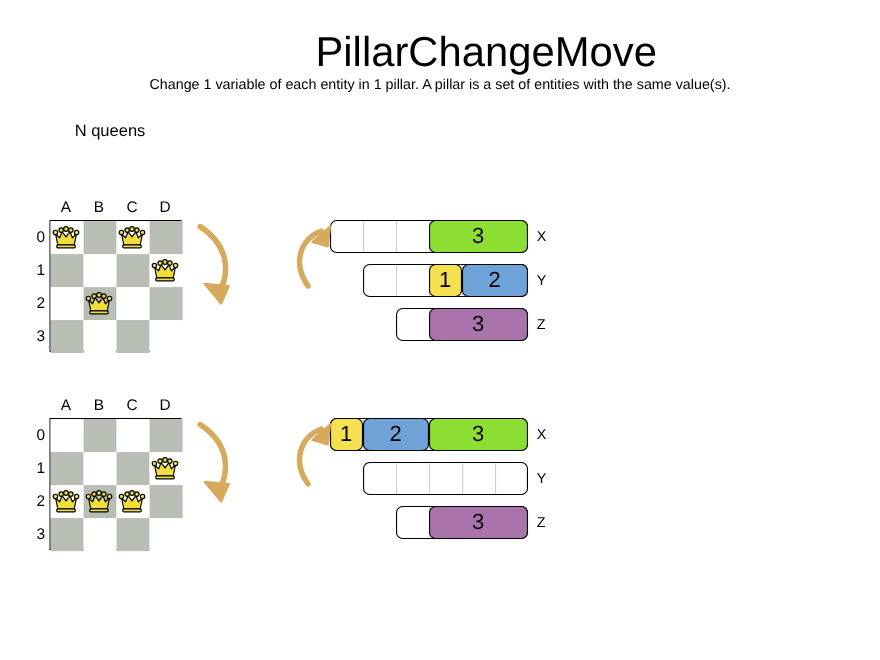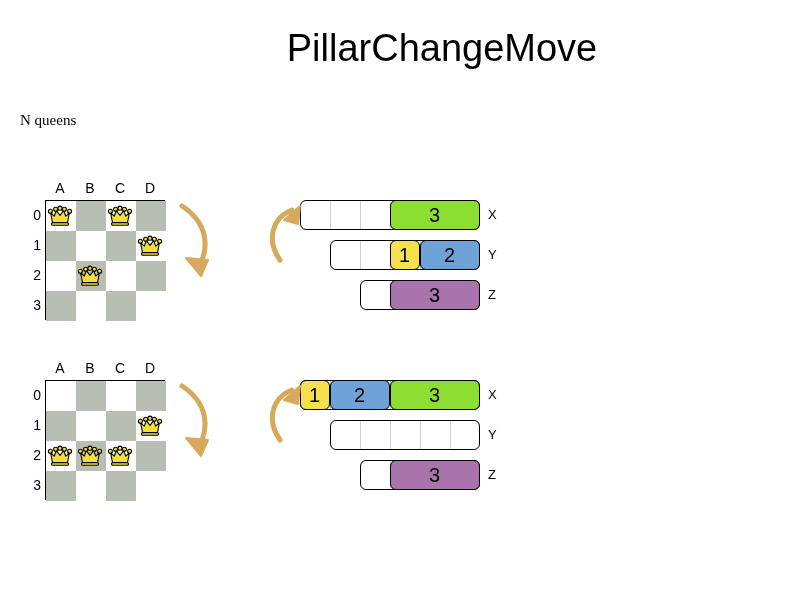--- a/index.html
+++ b/index.html
@@ -13,21 +13,21 @@
   
   .title{
     position:absolute;left:0;top:26px;width:800px;text-align:center;
     font-size:38px;font-weight:400;letter-spacing:0px;line-height:44px;padding-left:42px;
   }
   .subtitle{
     position:absolute;left:0;top:68px;width:800px;text-align:center;
     font-size:13px;font-weight:400;line-height:18px;
   }
   .sec-head{
-    position:absolute;font-size:15px;text-align:left;line-height:20px;font-family:Liberation Serif, serif;
+    position:absolute;font-size:15px;text-align:center;line-height:20px;
   }
   #head-queens{left:20px;top:110px;width:160px;}
   #head-cloud{left:310px;top:110px;width:180px;}
 
   
   .board{position:absolute;width:120px;height:120px;}
   .board .grid{
     position:absolute;left:0;top:0;width:120px;height:120px;
     border:1.6px solid #000;box-sizing:border-box;
   }
@@ -71,20 +71,21 @@
   
   .arrow{position:absolute;}
   .arrow svg{display:block;}
 </style>
 </head>
 <body>
 
 <div class="page">
 
   <div class="title">PillarChangeMove</div>
+  <div class="subtitle">Change 1 variable of each entity in 1 pillar. A pillar is a set of entities with the same value(s).</div>
 
   <div class="sec-head" id="head-queens">N queens</div>
 
   <div class="board" id="board-before" style="left:45px;top:200px;">
       <div class="grid">
         <div class="cell light" style="left: 0px; top: 0px;"></div>
         <div class="cell dark" style="left: 30px; top: 0px;"></div>
         <div class="cell light" style="left: 60px; top: 0px;"></div>
         <div class="cell dark" style="left: 90px; top: 0px;"></div>
         <div class="cell dark" style="left: 0px; top: 30px;"></div>

